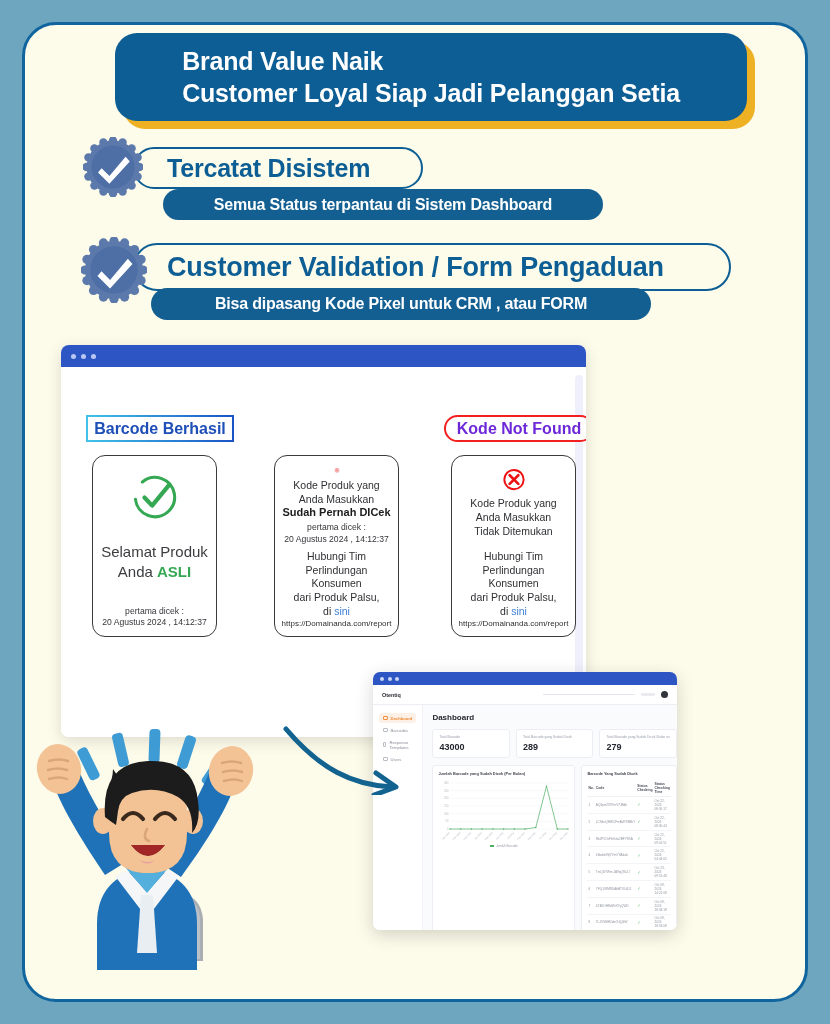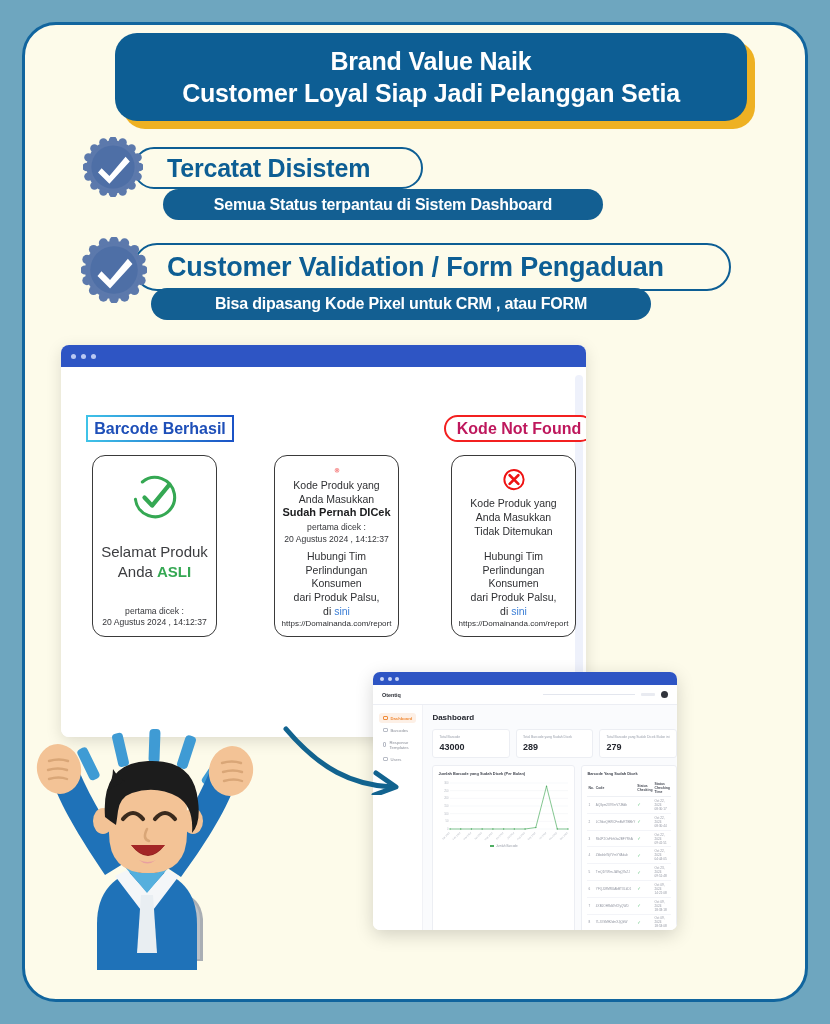--- a/index.html
+++ b/index.html
@@ -30,21 +30,21 @@
     background:#eeb123;
     border-radius:22px;
   }
   #header-pill {
     position:absolute;
     left:90px; top:8px;
     width:632px; height:88px;
     background:#0d5e94;
     border-radius:22px;
     display:flex; align-items:center; justify-content:center;
-    text-align:center;
+    text-align:left;
   }
   #header-pill .ht {
     color:#ffffff;
     font-weight:bold;
     font-size:25px;
     line-height:1.28;
     letter-spacing:-0.2px;
   }
 
   
@@ -107,21 +107,21 @@
     position:absolute; top:48px;
     height:27px;
     border-radius:14px;
     display:flex; align-items:center; justify-content:center;
     font-weight:bold; font-size:16px;
     background:#fff;
   }
   #badge-0 { left:25px; width:148px; border:2px solid #37a8e0; color:#1e4fb8;
              border-image:linear-gradient(90deg,#3fc3e8,#1b53c6) 1; border-image-slice:1; border-radius:14px; }
   #badge-1 { left:208px; width:140px; border:2px solid #f3b73e; color:#f79c3e; }
-  #badge-2 { left:383px; width:150px; border:2px solid #f32020; color:#be185d;text-align:right; }
+  #badge-2 { left:383px; width:150px; border:2px solid #f32020; color:#6d28d9;text-align:right; }
 
   .card {
     position:absolute; top:88px;
     width:125px; height:182px;
     border:1.5px solid #3a3a3a;
     border-radius:13px;
     background:#fff;
     padding:12px 7px 8px 7px;
     text-align:center;
     display:flex; flex-direction:column; align-items:center;

